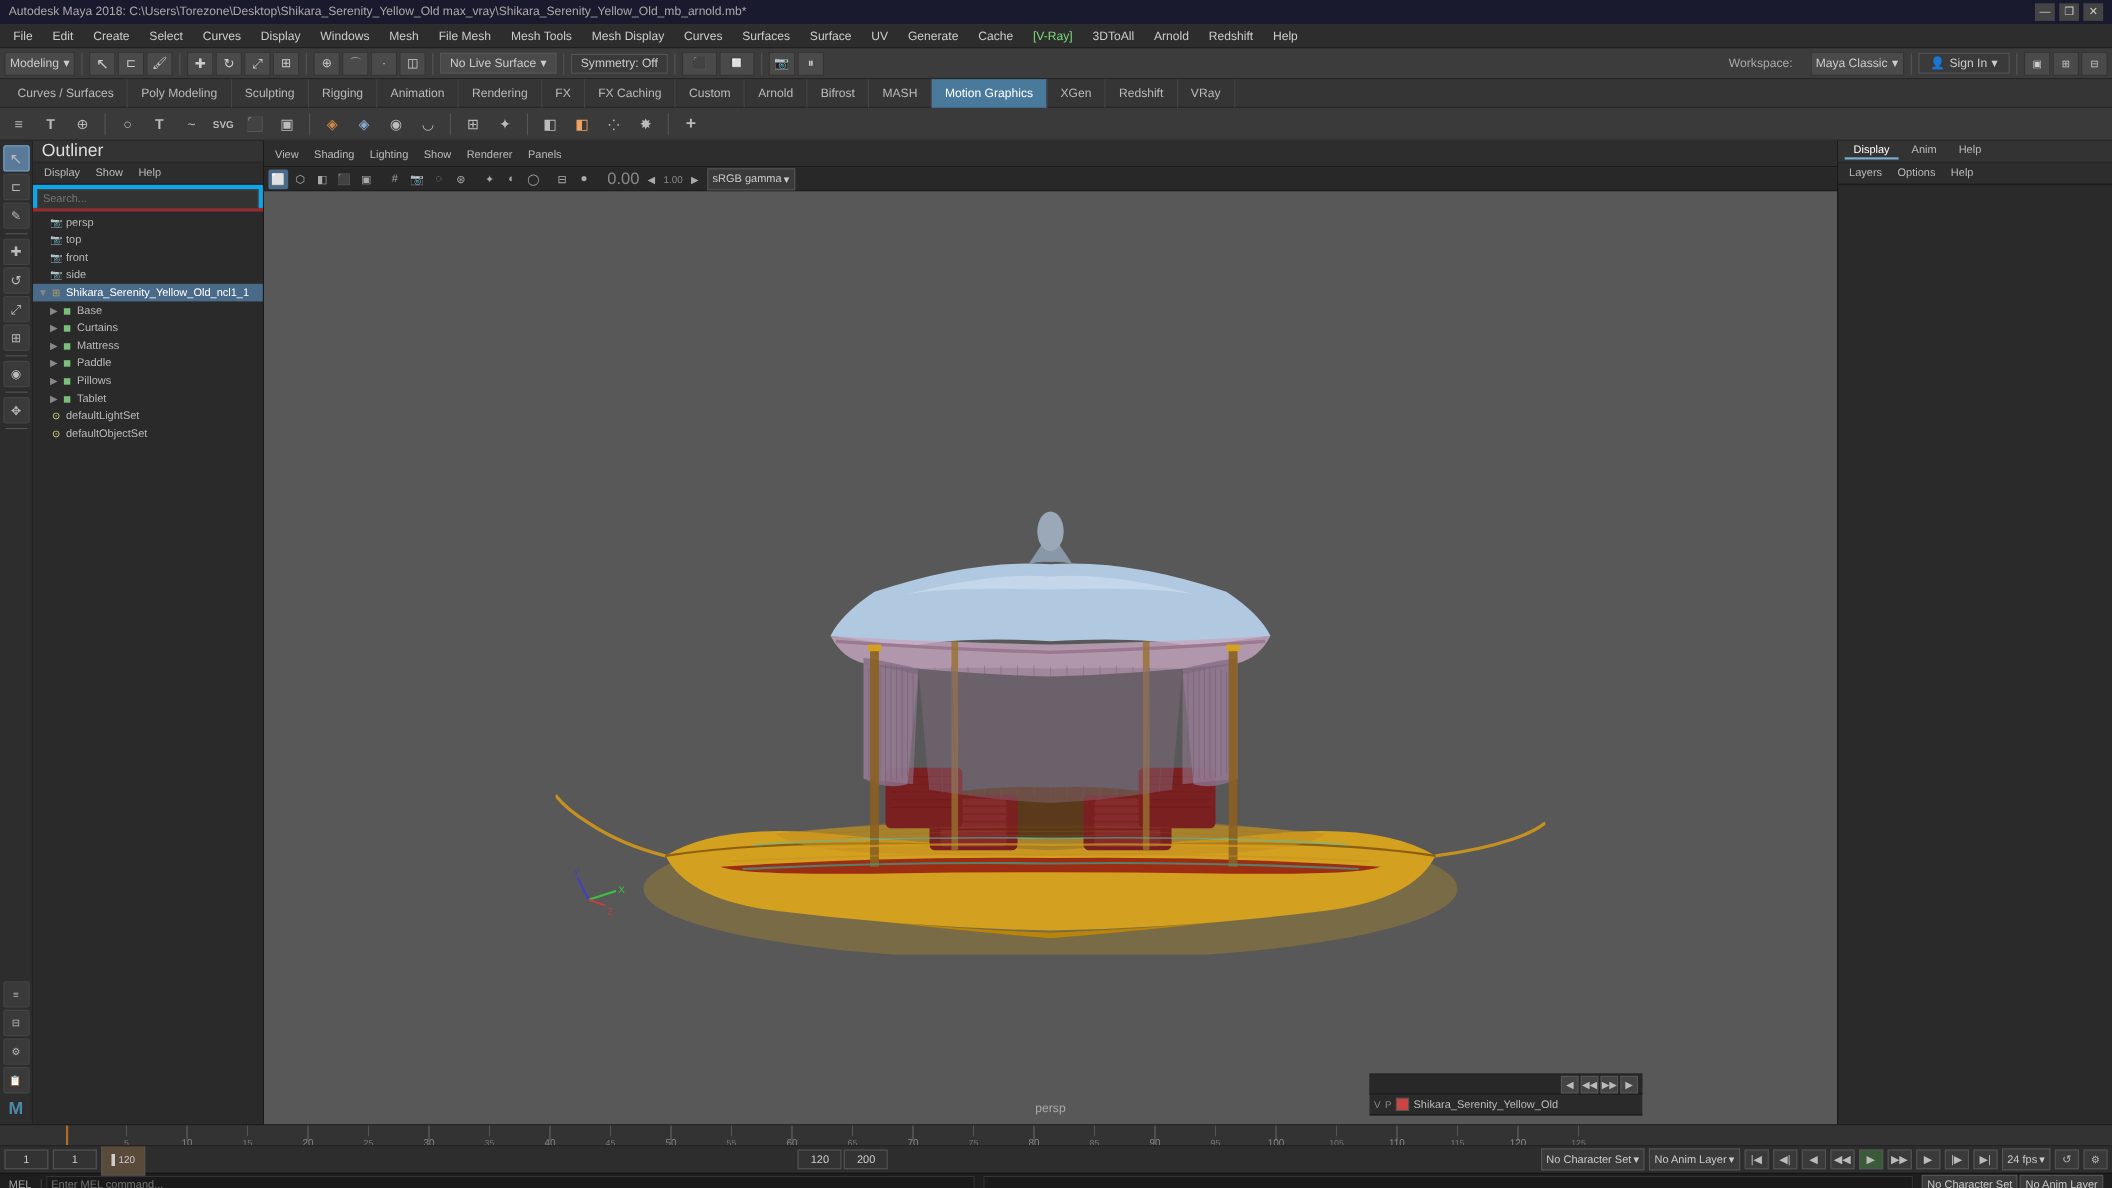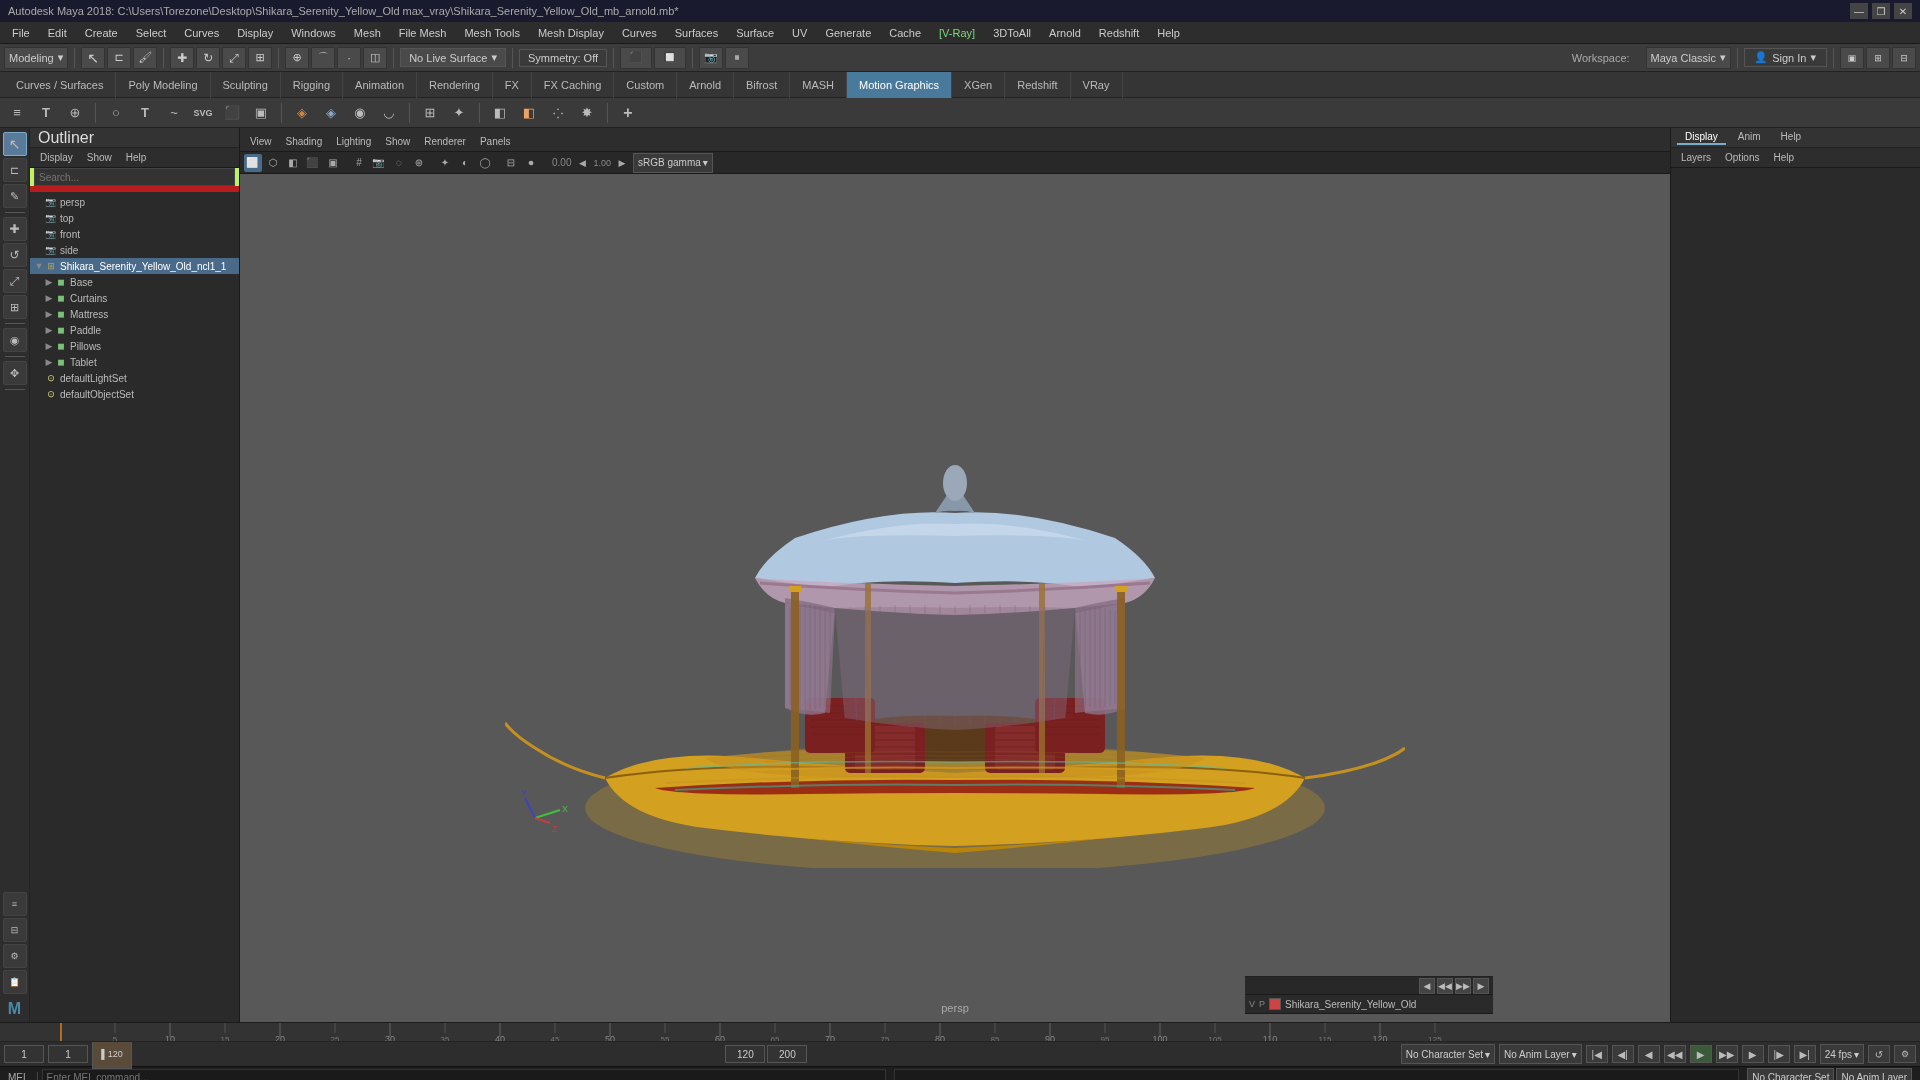--- a/index.html
+++ b/index.html
@@ -231,24 +231,24 @@
     }
     .outliner-menu-item {
       padding: 1px 6px;
       color: #bbb;
       font-size: 10px;
       cursor: pointer;
     }
     #outliner-search {
       height: 24px;
       padding: 4px;
-      background: #bef264;
-      border-bottom: 6px solid #b91c1c;
-      display: flex;
-      align-items: center;
+      background: #0ea5e9;
+      border-bottom: 3px solid #b91c1c;
+      display: flex;
+      align-items: flex-start;
     }
     #outliner-search input {
       width: 100%;
       background: #333;
       border: 1px solid #444;
       color: #ccc;
       padding: 2px 4px;
       font-size: 10px;
       height: 18px;
     }
@@ -843,21 +843,21 @@
       <div class="vp-icon">⊛</div>
       <div style="width:4px;"></div>
       <div class="vp-icon">✦</div>
       <div class="vp-icon">◐</div>
       <div class="vp-icon">◯</div>
       <div style="width:4px;"></div>
       <div class="vp-icon">⊟</div>
       <div class="vp-icon">⏺</div>
       <div style="width:8px;"></div>
 
-      <span style="color:#888; font-size:10px;">0.00</span>
+      <span style="color:#888; font-size:15px;">0.00</span>
       <div class="vp-icon" style="font-size:9px;">◀</div>
       <span style="color:#888; font-size:9px;">1.00</span>
       <div class="vp-icon" style="font-size:9px;">▶</div>
       <div class="dropdown-small">
         <span>sRGB gamma</span>
         <span>▾</span>
       </div>
     </div>
 
     <div id="viewport-canvas">

